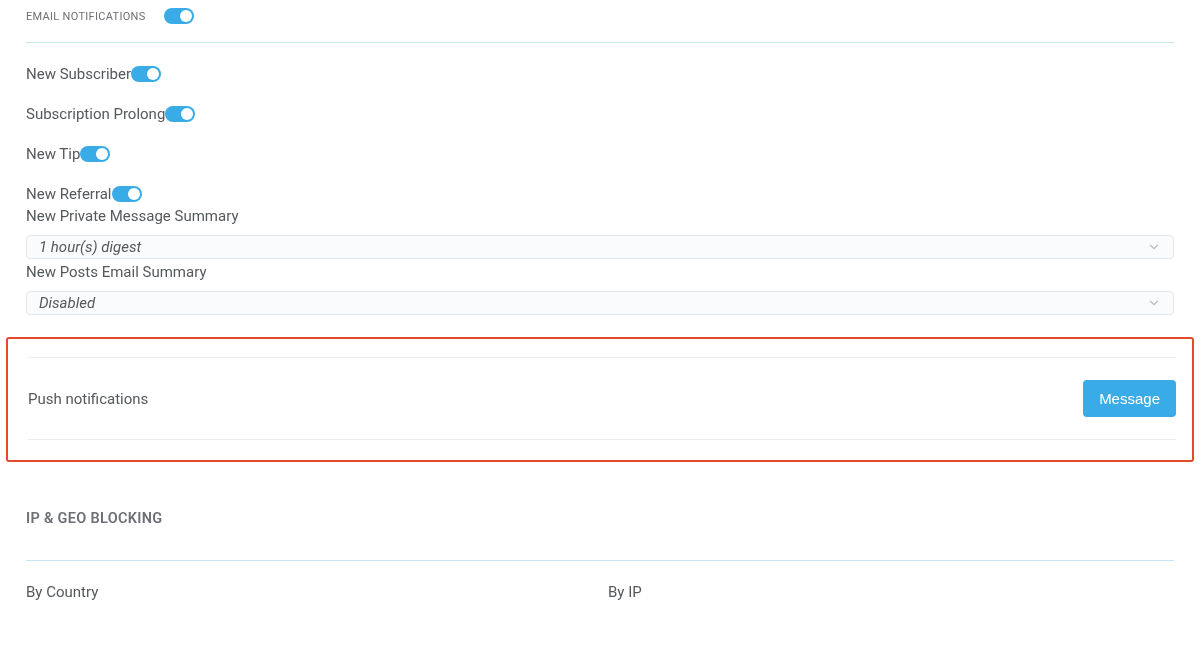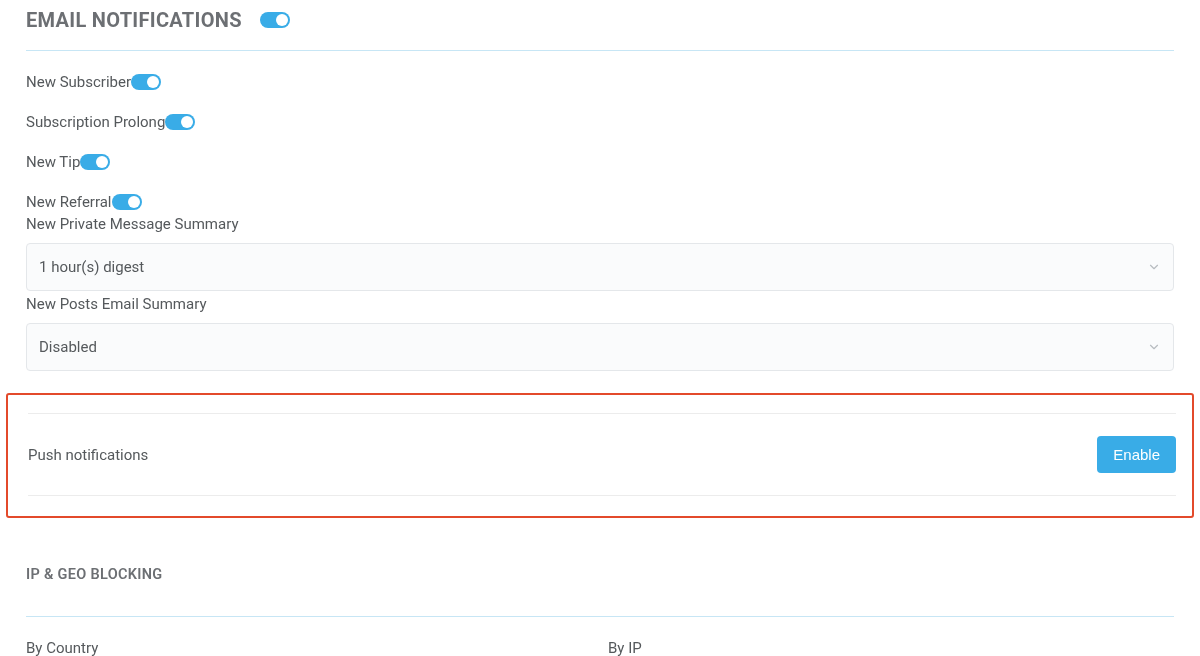--- a/index.html
+++ b/index.html
@@ -12,22 +12,22 @@
   }
 
   .section-heading {
     display: flex;
     align-items: center;
     gap: 18px;
     padding-bottom: 18px;
     border-bottom: 1px solid #c7e6f5;
   }
   .section-heading .title {
-    font-size: 20px;
-    font-weight: 700;
+    font-size: 11px;
+    font-weight: 400;
     letter-spacing: 0.3px;
     color: #6c6f73;
   }
 
   .toggle {
     width: 30px;
     height: 16px;
     border-radius: 10px;
     background: #39ace7;
     position: relative;
@@ -57,30 +57,31 @@
   .field-block {
     margin-top: 4px;
   }
   .field-block .field-label {
     font-size: 15px;
     color: #55595c;
     margin-bottom: 10px;
   }
   .select {
     width: 100%;
-    height: 48px;
+    height: 24px;
     border: 1px solid #e4e7ea;
     background: #fafbfc;
     border-radius: 4px;
     padding: 0 12px;
     display: flex;
     align-items: center;
     justify-content: space-between;
     color: #55595c;
     font-size: 15px;
+    font-style: italic;
   }
   .select .chev {
     width: 14px;
     height: 14px;
     display: inline-block;
   }
   .select .chev svg { stroke: #b7bcc1; }
 
   .highlight-box {
     border: 2.5px solid #e34a2b;
@@ -189,21 +190,21 @@
           <polyline points="6 9 12 15 18 9"></polyline>
         </svg>
     </span>
   </div>
 </div>
 
 <div class="highlight-box">
   <hr class="hr-inner-top">
   <div class="push-row">
     <span class="plabel">Push notifications</span>
-    <button class="enable-btn">Enable</button>
+    <button class="enable-btn">Message</button>
   </div>
   <hr class="hr-inner-bot">
 </div>
 
 <div class="geo-heading">IP &amp; GEO BLOCKING</div>
 
 <div class="two-col">
   <div class="col">
     <div class="col-label">By Country</div>
 

